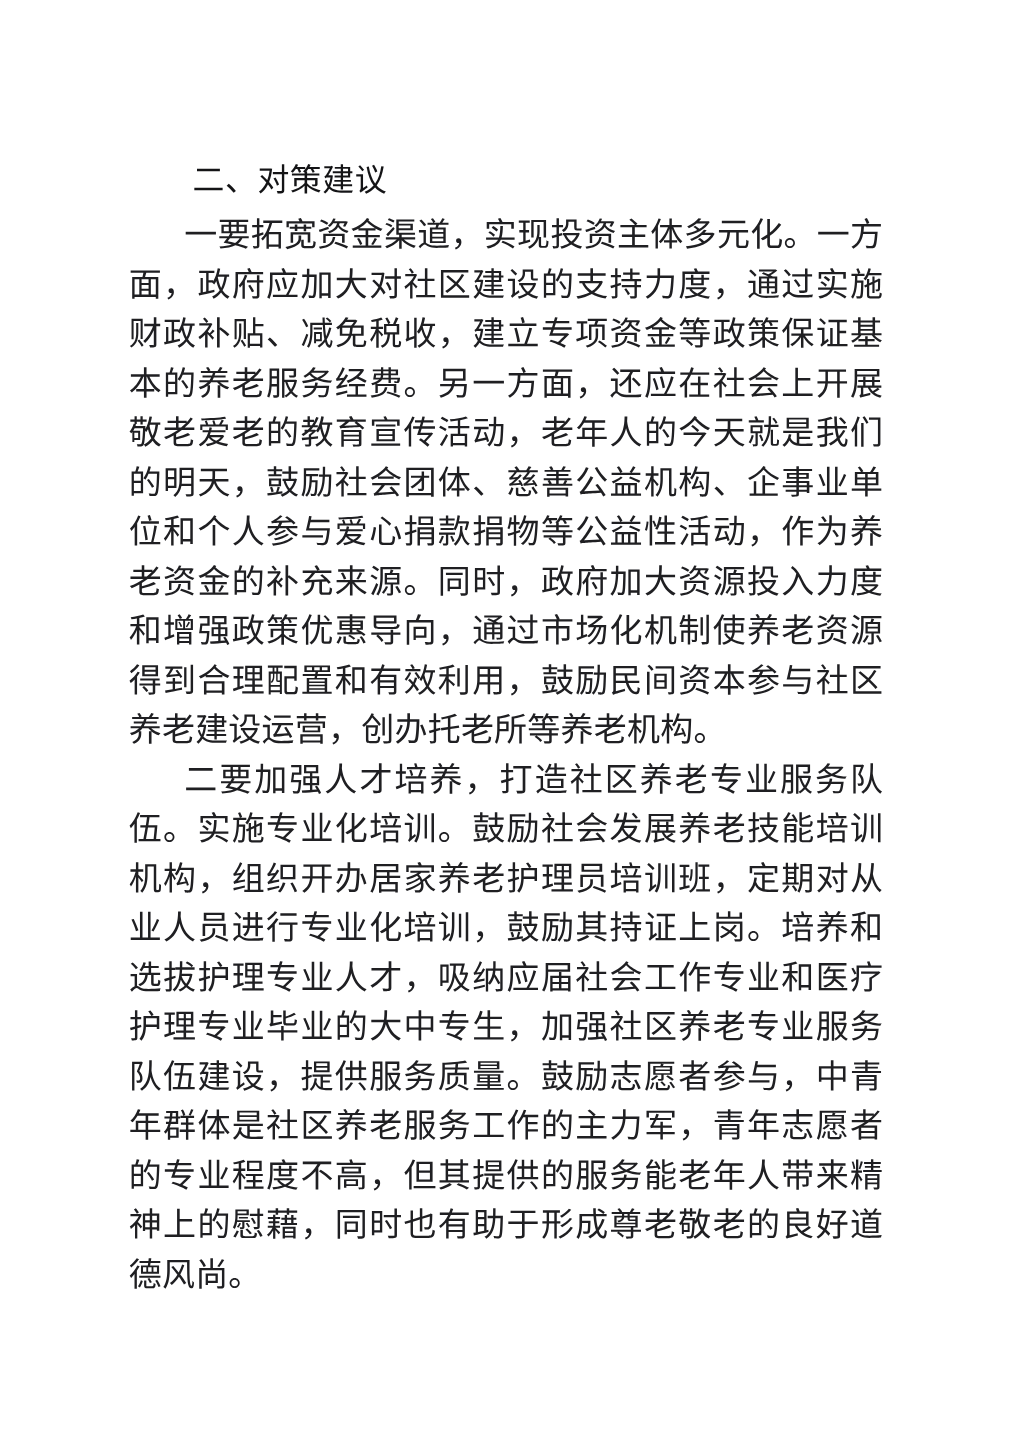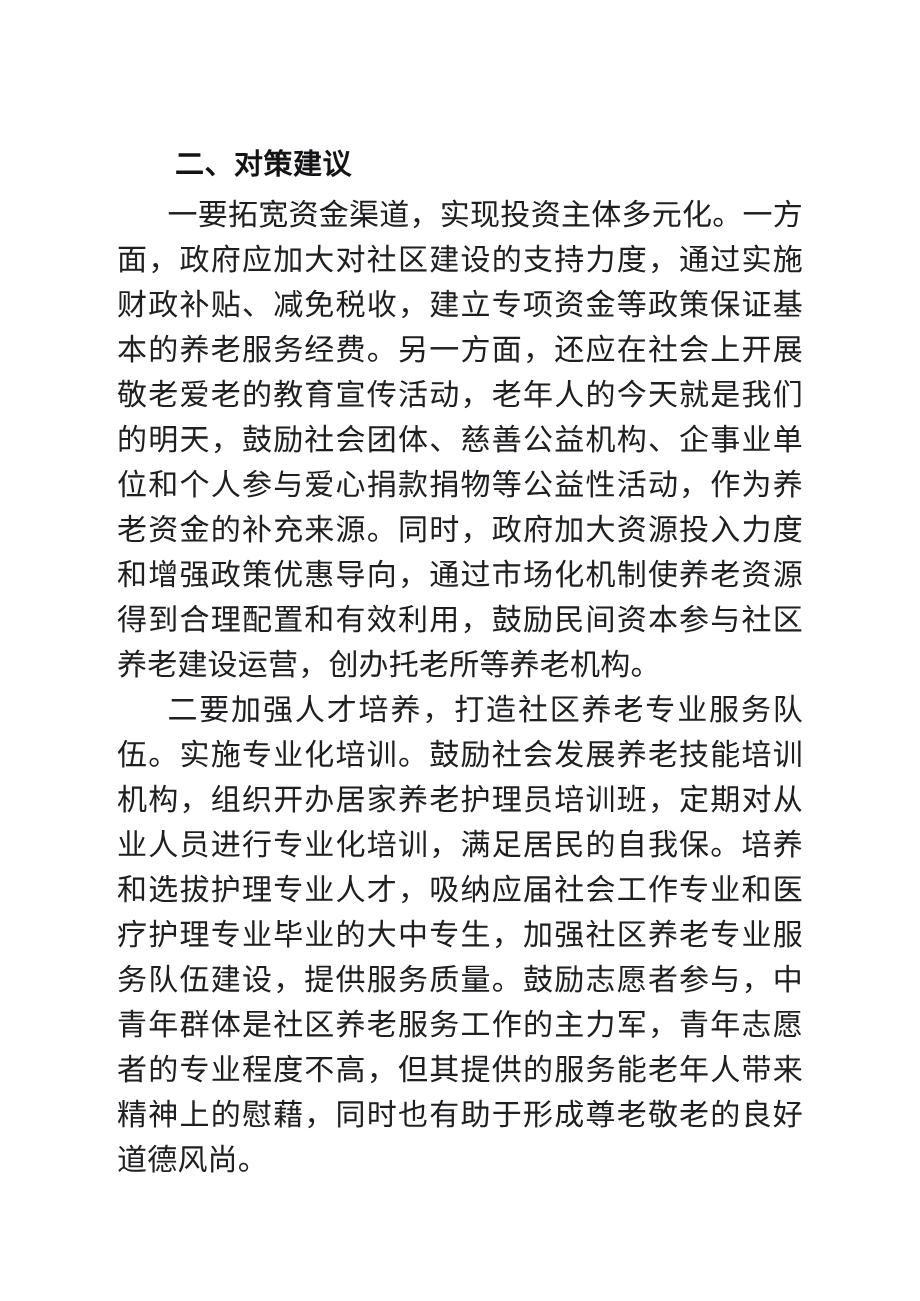--- a/index.html
+++ b/index.html
@@ -26,21 +26,21 @@
   .doc-body {
     position: absolute;
     left: 117px;
     top: 142px;
     width: 686px;
   }
 
   
   .section-heading {
     font-family: "DejaVu Sans", "Liberation Sans", sans-serif;
-    font-weight: 700;
+    font-weight: 400;
     font-size: 29px;
     line-height: 44px;
     color: #18181a;
     letter-spacing: 0.5px;
     text-indent: 58px;
     margin: 0 0 6px 0;
     white-space: nowrap;
   }
 
   
@@ -72,18 +72,18 @@
 <body>
 
 <div class="page">
 
   <div class="doc-body">
 
     <h2 class="section-heading">二、对策建议</h2>
 
     <p class="para">一要拓宽资金渠道，实现投资主体多元化。一方面，政府应加大对社区建设的支持力度，通过实施财政补贴、减免税收，建立专项资金等政策保证基本的养老服务经费。另一方面，还应在社会上开展敬老爱老的教育宣传活动，老年人的今天就是我们的明天，鼓励社会团体、慈善公益机构、企事业单位和个人参与爱心捐款捐物等公益性活动，作为养老资金的补充来源。同时，政府加大资源投入力度和增强政策优惠导向，通过市场化机制使养老资源得到合理配置和有效利用，鼓励民间资本参与社区养老建设运营，创办托老所等养老机构。</p>
 
-    <p class="para">二要加强人才培养，打造社区养老专业服务队伍。实施专业化培训。鼓励社会发展养老技能培训机构，组织开办居家养老护理员培训班，定期对从业人员进行专业化培训，满足居民的自我保。培养和选拔护理专业人才，吸纳应届社会工作专业和医疗护理专业毕业的大中专生，加强社区养老专业服务队伍建设，提供服务质量。鼓励志愿者参与，中青年群体是社区养老服务工作的主力军，青年志愿者的专业程度不高，但其提供的服务能老年人带来精神上的慰藉，同时也有助于形成尊老敬老的良好道德风尚。</p>
+    <p class="para">二要加强人才培养，打造社区养老专业服务队伍。实施专业化培训。鼓励社会发展养老技能培训机构，组织开办居家养老护理员培训班，定期对从业人员进行专业化培训，鼓励其持证上岗。培养和选拔护理专业人才，吸纳应届社会工作专业和医疗护理专业毕业的大中专生，加强社区养老专业服务队伍建设，提供服务质量。鼓励志愿者参与，中青年群体是社区养老服务工作的主力军，青年志愿者的专业程度不高，但其提供的服务能老年人带来精神上的慰藉，同时也有助于形成尊老敬老的良好道德风尚。</p>
 
 
   </div>
 
 </div>
 
 </body></html>

